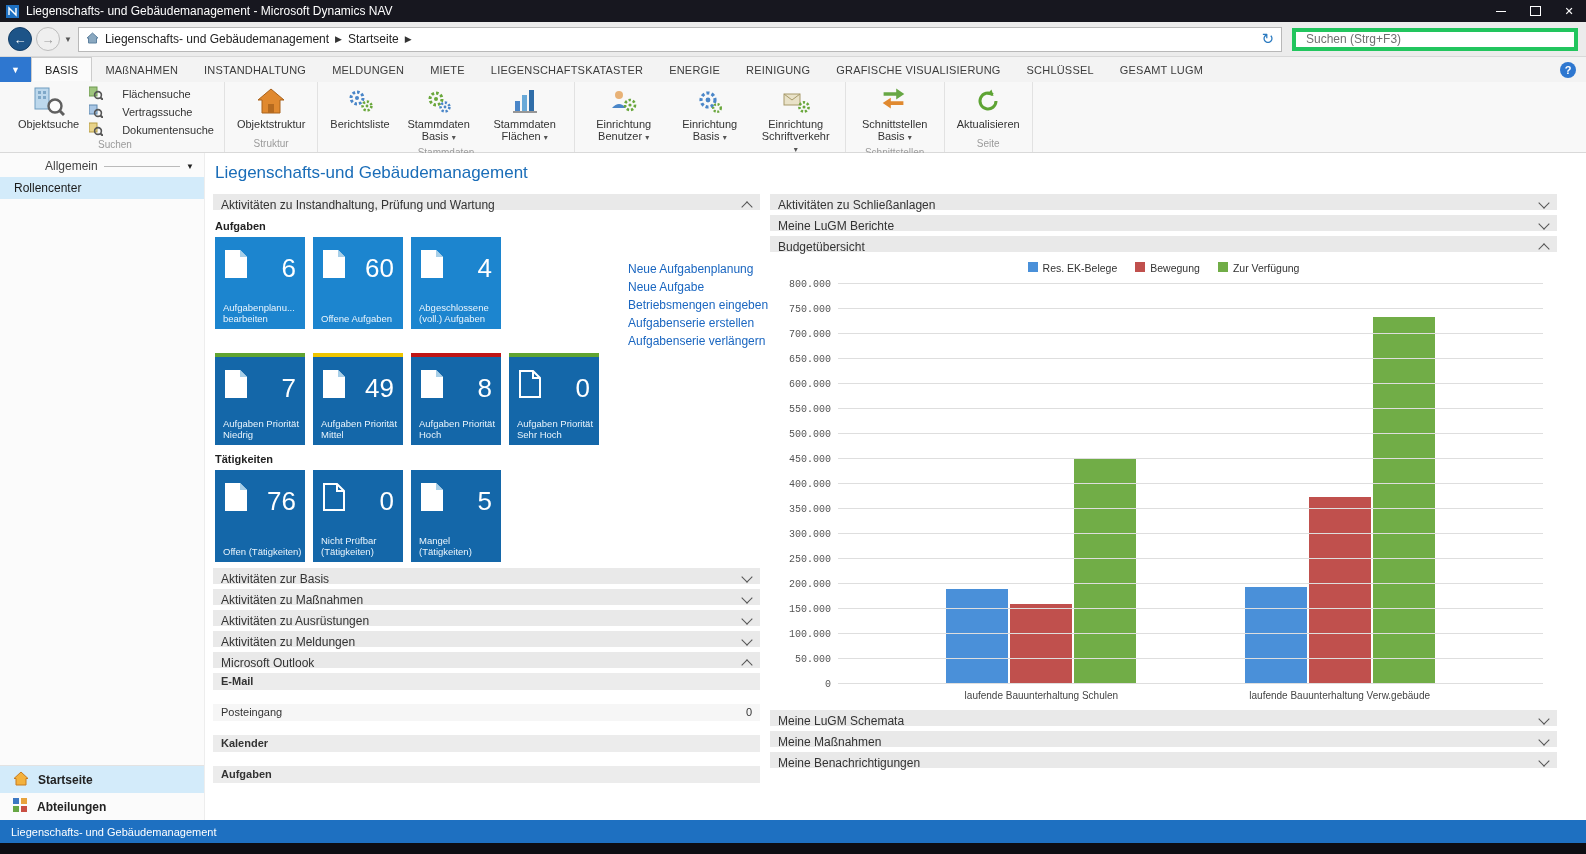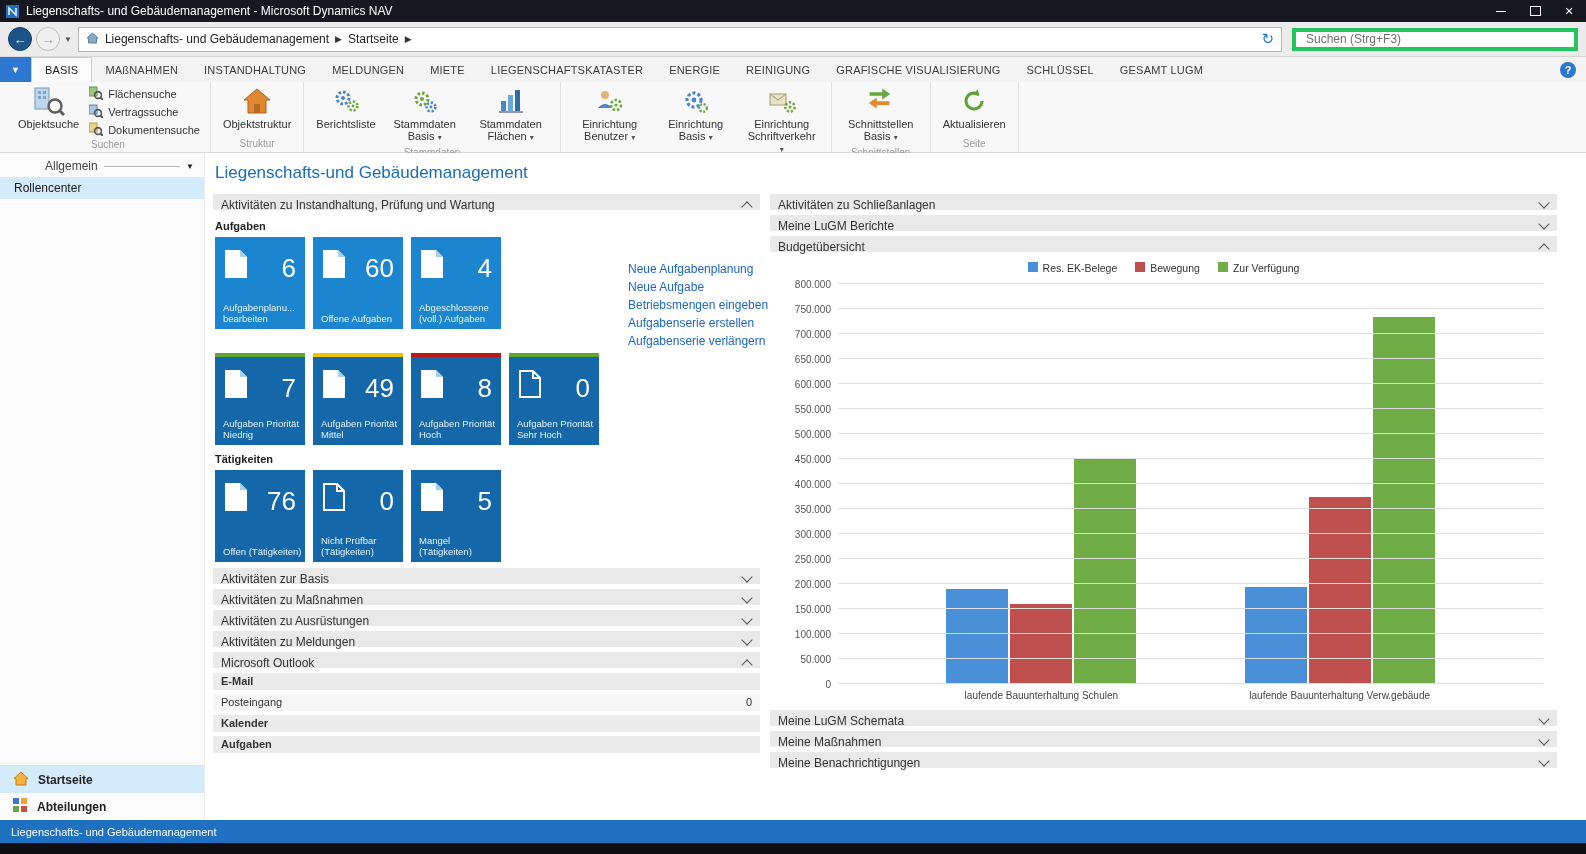--- a/index.html
+++ b/index.html
@@ -44,21 +44,21 @@
   #ribbon{position:absolute;top:82px;left:0;right:0;height:70px;background:#f8f8f8;border-bottom:1px solid #d9d9d9;
           display:flex;align-items:stretch;padding-left:6px;}
   .rgroup{display:flex;flex-direction:column;border-right:1px solid #e2e2e2;padding:2px 7px 1px;}
   .rgroup-buttons{display:flex;flex:1;align-items:flex-start;gap:2px;}
   .rgroup-label{font-size:10px;color:#9b9b9b;text-align:center;padding:1px 0 2px;}
   .rbtn{display:flex;flex-direction:column;align-items:center;font-size:11px;line-height:12px;color:#333;
         text-align:center;padding:2px 5px;max-width:74px;}
   .rbtn .ricon{height:30px;display:flex;align-items:center;margin-bottom:2px;}
   .caret{font-size:8px;color:#555;}
   .scol{display:flex;flex-direction:column;gap:2px;padding-top:2px;}
-  .sbtn{display:flex;align-items:center;gap:5px;font-size:11px;color:#333;padding:0 3px;white-space:nowrap;}
+  .sbtn{display:flex;align-items:center;gap:19px;font-size:11px;color:#333;padding:0 3px;white-space:nowrap;}
 
   
   #sidebar{position:absolute;top:153px;bottom:34px;left:0;width:205px;background:#fbfbfb;border-right:1px solid #ededed;box-sizing:border-box;}
   #nav-section{display:flex;align-items:center;padding:6px 10px 4px 45px;font-size:12px;color:#444;}
   #nav-section .rule{flex:1;height:1px;background:#bbb;margin:0 6px;}
   #nav-section .tri{font-size:8px;color:#222;}
   .nav-item{height:22px;line-height:22px;padding-left:14px;font-size:12px;color:#1a1a1a;}
   .nav-item.selected{background:#d3ebfa;}
   .nav-bottom{position:absolute;left:0;right:0;bottom:0;border-top:1px solid #e3e3e3;}
   .nav-bottom-item{height:27px;display:flex;align-items:center;gap:9px;padding-left:13px;font-size:12px;font-weight:bold;color:#222;}
@@ -86,33 +86,33 @@
   .stripe-green{border-top:4px solid #61a431;}
   .stripe-yellow{border-top:4px solid #eec500;}
   .stripe-red{border-top:4px solid #bf1616;}
 
   #section-instand{position:relative;padding-bottom:6px;}
   #action-links{position:absolute;left:415px;top:42px;}
   #action-links a{display:block;font-size:12px;color:#1a66c0;text-decoration:none;margin-bottom:4px;white-space:nowrap;}
   #row2{margin-top:24px;}
   #row3-heading{margin-top:8px;}
 
-  .outlook-row{height:17px;line-height:17px;font-size:11px;padding:0 8px;margin-bottom:4px;background:#ececec;
+  .outlook-row{height:17px;line-height:17px;font-size:11px;padding:0 8px;margin-bottom:14px;background:#ececec;
                display:flex;justify-content:space-between;}
   .outlook-row.item{background:#f6f6f6;font-weight:normal;}
   .outlook-row.head{font-weight:bold;}
 
   
   #budget-chart{position:relative;margin:10px 0 14px 0;}
   #chart-legend{display:flex;justify-content:center;gap:18px;font-size:10.5px;color:#333;margin-bottom:10px;}
   .legend-item{display:flex;align-items:flex-start;gap:5px;}
   .legend-sw{width:10px;height:10px;display:inline-block;}
   #chart-plot{position:relative;height:400px;margin:0 14px 26px 68px;}
   .gridline{position:absolute;left:0;right:0;height:1px;background:#dedede;}
-  .ytick{position:absolute;right:100%;padding-right:7px;transform:translateY(50%);font-size:10px;color:#555;white-space:nowrap;}
+  .ytick{position:absolute;right:100%;padding-right:7px;transform:translateY(50%);font-size:10px;color:#555;white-space:nowrap;font-family:Liberation Mono, monospace;}
   #chart-groups{position:absolute;left:0;right:0;top:0;bottom:0;display:flex;justify-content:space-evenly;align-items:flex-end;}
   .bar-group{position:relative;height:100%;display:flex;align-items:flex-end;}
   .bars{display:flex;align-items:flex-end;gap:2px;height:100%;}
   .bar{width:62px;}
   .xlabel{position:absolute;top:100%;left:50%;transform:translateX(-50%);margin-top:6px;font-size:10px;color:#444;white-space:nowrap;}
 
   
   #statusbar{position:absolute;left:0;right:0;bottom:11px;height:23px;background:#1e70c1;color:#fff;
              display:flex;align-items:center;padding:0 11px;font-size:11px;}
   #windowedge{position:absolute;left:0;right:0;bottom:0;height:11px;background:#0d0d12;}

